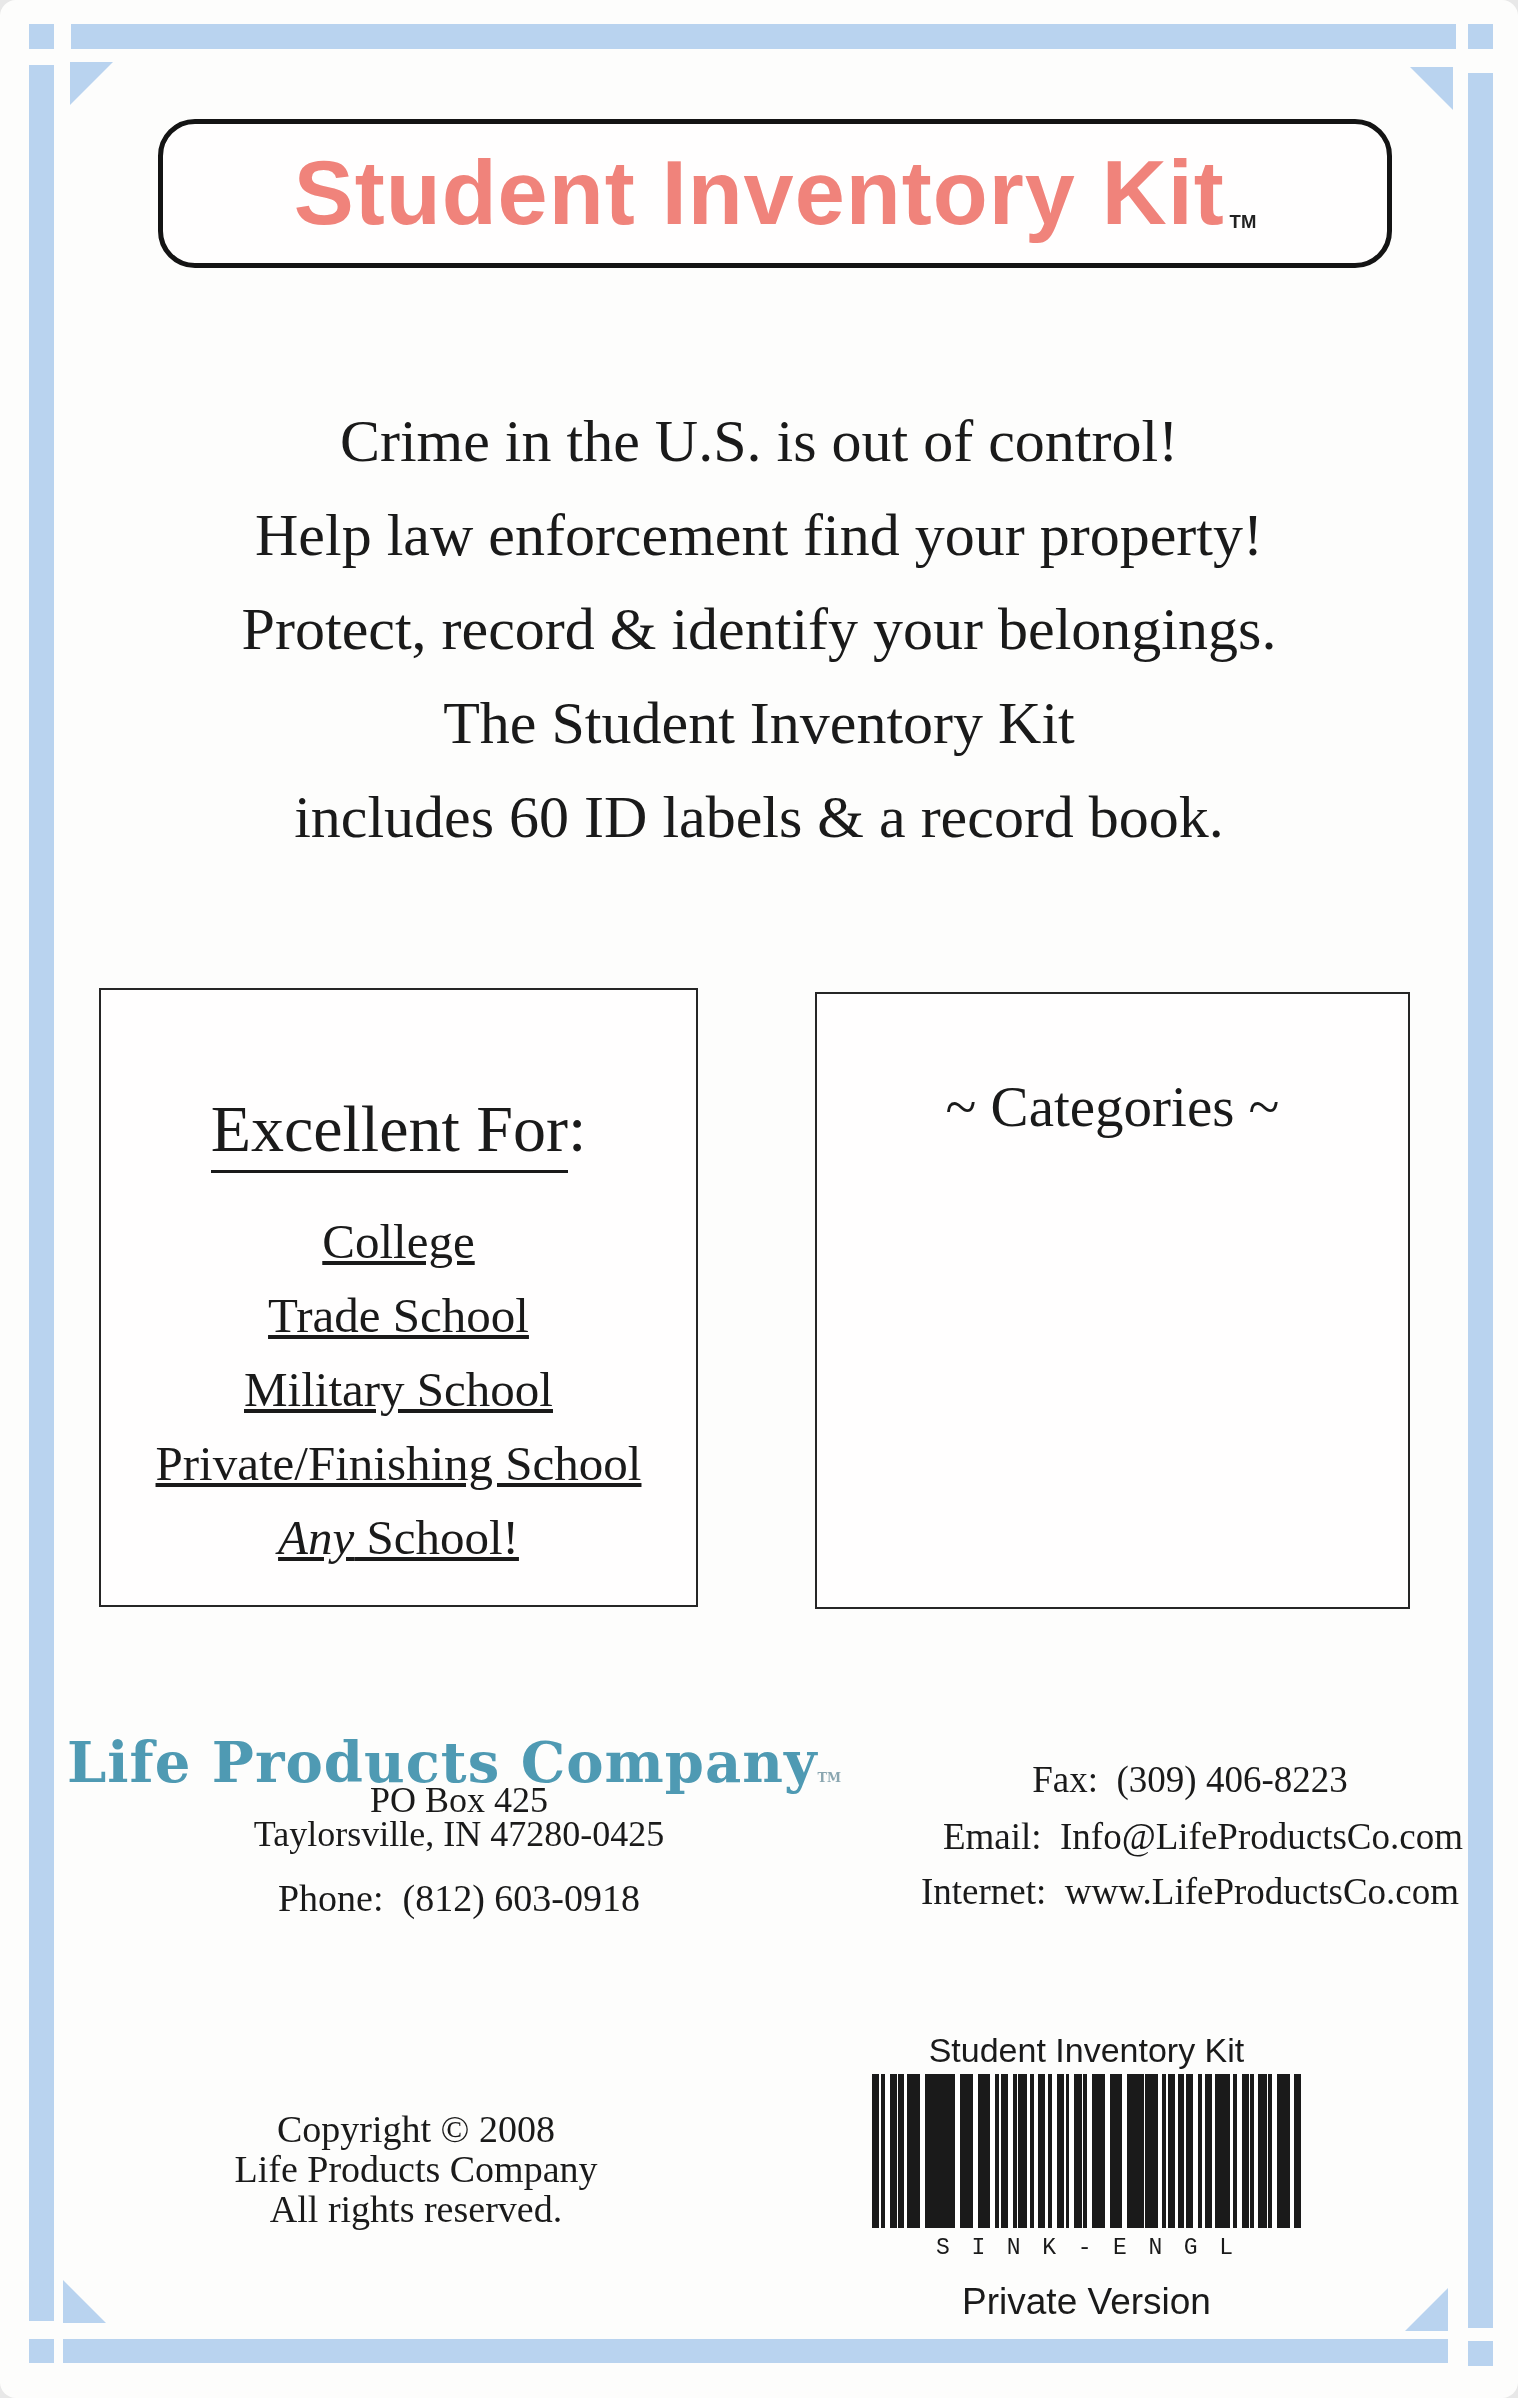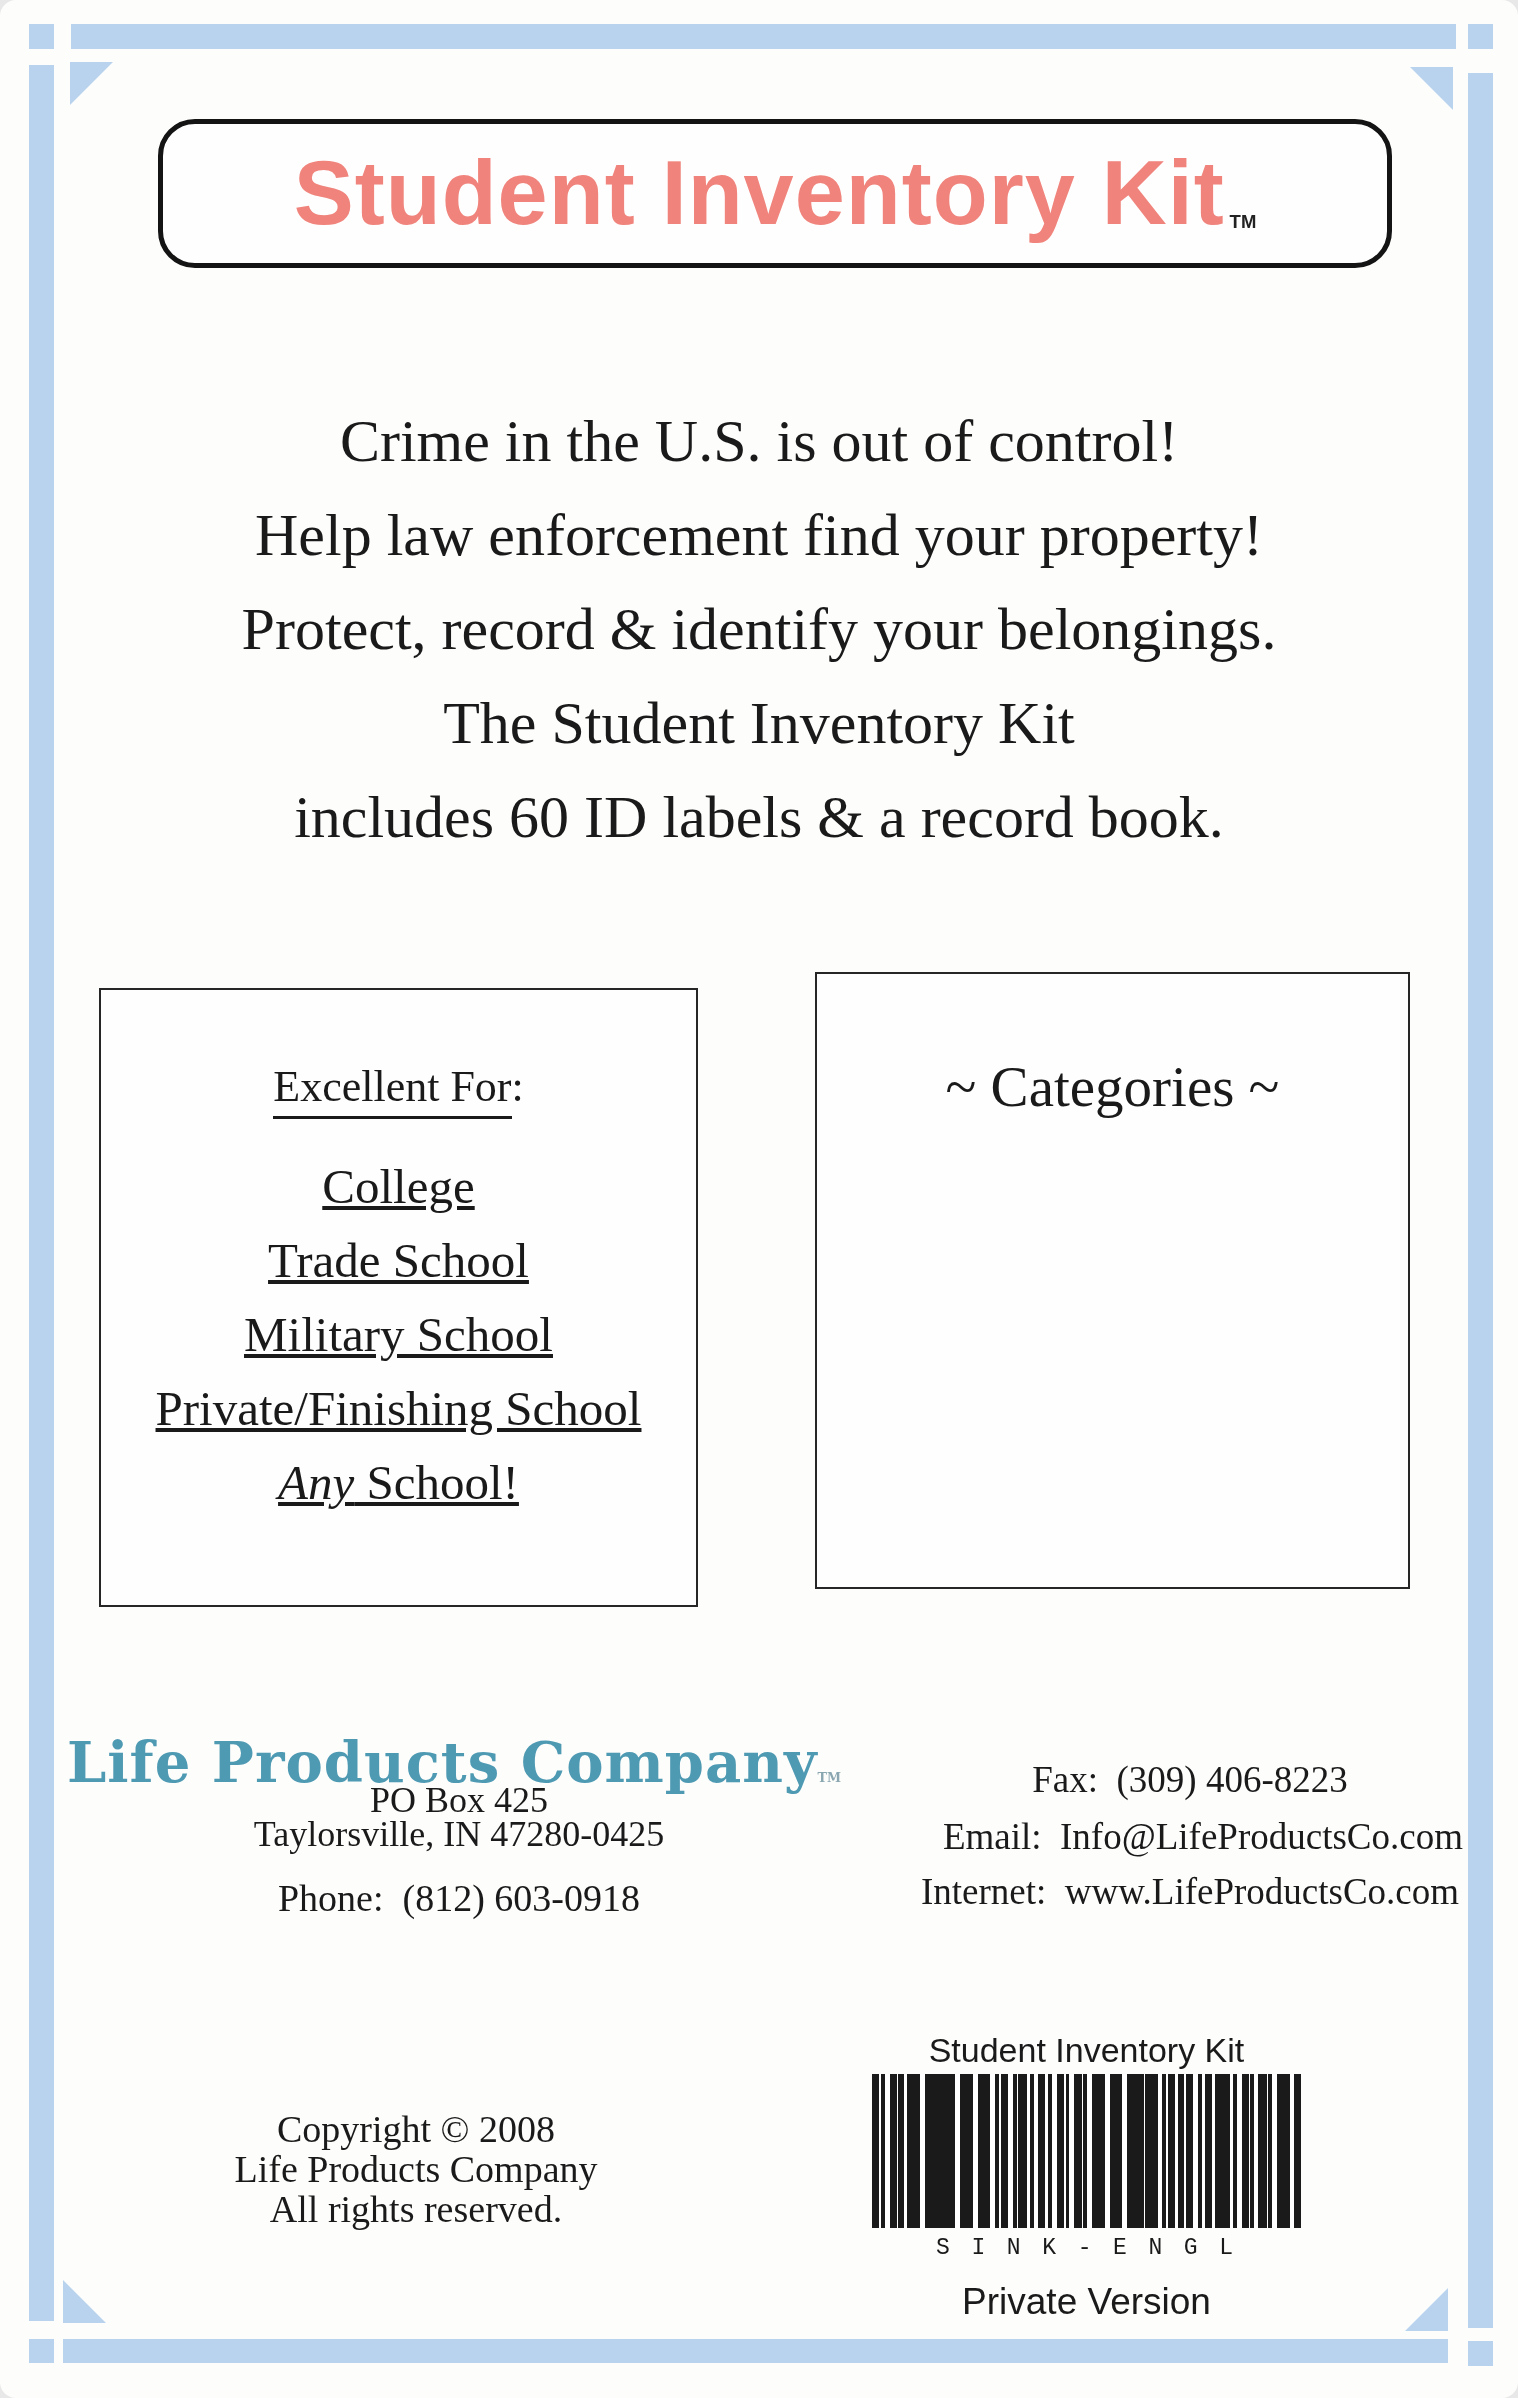--- a/index.html
+++ b/index.html
@@ -28,22 +28,22 @@
   .title-tm{
     font-family:"Liberation Sans",sans-serif;font-weight:bold;
     font-size:18.5px;color:#222;align-self:center;margin:57px 0 0 4.9px;
   }
   
   .intro{position:absolute;left:0;top:394px;width:1518px;text-align:center;}
   .intro div{font-size:60px;line-height:94px;white-space:nowrap;}
   
   .info-box{position:absolute;border:2.9px solid #262626;background:#fffefe;text-align:center;}
   .box-left{left:99px;top:988px;width:595px;height:615px;}
-  .box-right{left:815px;top:972px;width:591px;height:613px;}
-  .box-left .heading{margin-top:73px;font-size:44px;line-height:1.1;}
+  .box-right{left:815px;top:992px;width:591px;height:613px;}
+  .box-left .heading{margin-top:103px;font-size:66px;line-height:1.1;}
   .box-left .heading .ul{border-bottom:3.9px solid #1a1a1a;padding-bottom:4.9px;}
   .box-left ul,.box-right ul{list-style:none;margin:11px;padding:0;text-decoration:underline;}
   .box-left ul{margin-top:39px;}
   .box-left li{font-size:49px;line-height:74px;white-space:nowrap;}
   .box-right .heading{margin-top:84px;font-size:57px;line-height:1;}
   .box-right ul{margin-top:19.5px;}
   .box-right li{font-size:47px;line-height:74px;white-space:nowrap;}
   .it{font-style:italic;}
   
   .abs{position:absolute;}

